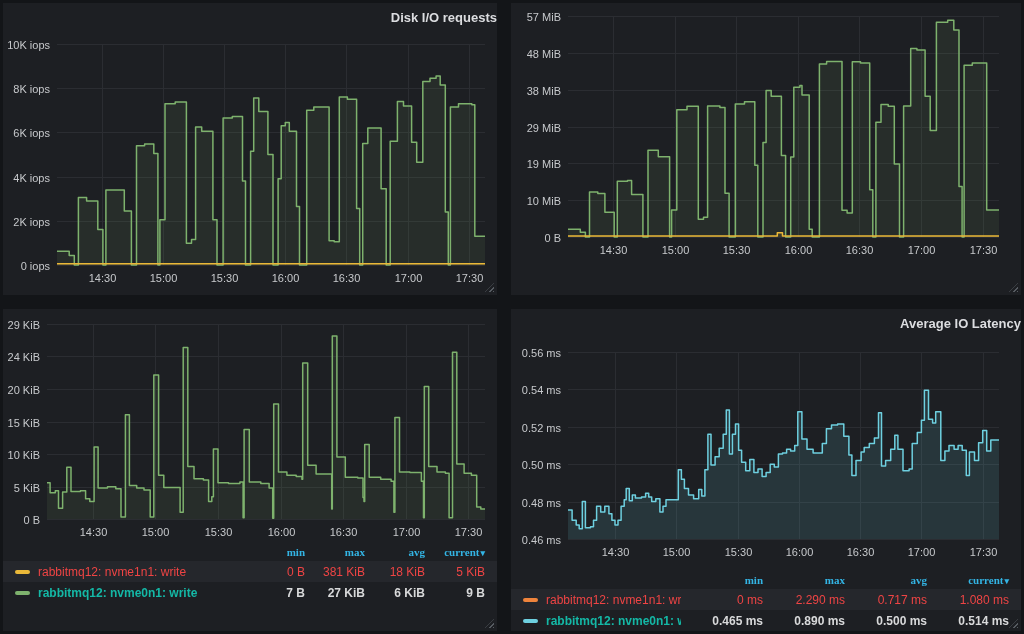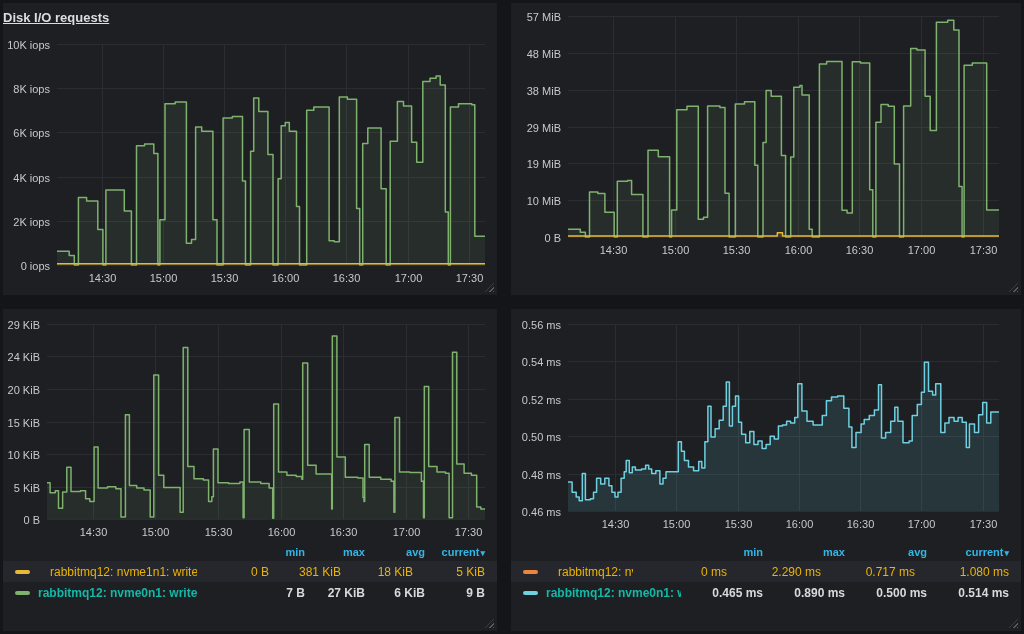--- a/index.html
+++ b/index.html
@@ -3,37 +3,37 @@
 <meta charset="utf-8">
 <style>
   html,body{margin:0;padding:0;background:#0f1013;}
   .dashboard{position:relative;width:1024px;height:634px;background:#131518;
     font-family:"Liberation Sans",sans-serif;overflow:hidden;}
   .panel{position:absolute;background:#1d1f23;display:flex;flex-direction:column;}
   #p0{left:3px;top:3px;width:494px;height:292px;}
   #p1{left:511px;top:3px;width:510px;height:292px;}
   #p2{left:3px;top:309px;width:494px;height:322px;}
   #p3{left:511px;top:309px;width:510px;height:322px;}
-  .panel-title{flex:none;height:21px;padding-top:7px;text-align:left;
-    font-size:13px;font-weight:700;color:#dcdde0;cursor:pointer;text-decoration:underline;}
+  .panel-title{flex:none;height:21px;padding-top:7px;text-align:right;
+    font-size:13px;font-weight:700;color:#dcdde0;cursor:pointer;}
   svg.chart{display:block;flex:none;}
   svg text.tick{font-family:"Liberation Sans",sans-serif;font-size:11px;
     font-weight:500;fill:#c7c9cc;}
   .legend{flex:none;font-size:12px;}
-  .legend-header{display:flex;align-items:center;height:18px;padding:0 12px;}
+  .legend-header{display:flex;align-items:center;height:18px;padding:0 12px;font-family:Liberation Serif, serif;}
   .lspace{flex:1;}
   .hcell{color:#33b5e5;font-weight:700;font-size:11px;cursor:pointer;}
   i{font-style:normal;}
   .caret{margin-left:1px;font-size:9px;}
   .legend-row{display:flex;align-items:center;height:21px;padding:0 12px;cursor:pointer;}
   .legend-row.alt{background:#25272c;}
   .swatch{width:15px;height:4px;border-radius:2px;margin-right:8px;flex:none;}
   .lname{flex:1;color:#14b8a6;font-weight:700;white-space:nowrap;overflow:hidden;}
   .legend-row .lcol{color:#d8d9da;font-weight:700;}
-  .legend-row.dim .lname,.legend-row.dim .lcol{color:#eab308;font-weight:400;margin-left:12px;}
+  .legend-row.dim .lname,.legend-row.dim .lcol{color:#ef4444;font-weight:400;}
   .lcol{text-align:right;flex:none;}
   .cols-narrow .lcol{width:60px;}
   .cols-wide .lcol{width:82px;}
   .grip{position:absolute;right:3px;bottom:3px;width:9px;height:9px;cursor:se-resize;
     clip-path:polygon(100% 0,100% 100%,0 100%);
     background:repeating-linear-gradient(135deg,#565b61 0,#565b61 1px,transparent 1px,transparent 3px);}
 </style>
 </head>
 <body>
 
@@ -169,20 +169,21 @@
         <span class="lcol">7 B</span>
         <span class="lcol">27 KiB</span>
         <span class="lcol">6 KiB</span>
         <span class="lcol">9 B</span>
       </div>
     </div>
     <div class="grip"></div>
   </div>
 
   <div class="panel" id="p3">
+    <div class="panel-title">Average IO Latency</div>
     <svg class="chart" width="510" height="234" viewBox="0 0 510 234">
         <line x1="104.5" x2="104.5" y1="15" y2="202" stroke="#2b2d32"></line>
         <text x="104.5" y="219" text-anchor="middle" class="tick">14:30</text>
         <line x1="165.5" x2="165.5" y1="15" y2="202" stroke="#2b2d32"></line>
         <text x="165.5" y="219" text-anchor="middle" class="tick">15:00</text>
         <line x1="227.5" x2="227.5" y1="15" y2="202" stroke="#2b2d32"></line>
         <text x="227.5" y="219" text-anchor="middle" class="tick">15:30</text>
         <line x1="288.5" x2="288.5" y1="15" y2="202" stroke="#2b2d32"></line>
         <text x="288.5" y="219" text-anchor="middle" class="tick">16:00</text>
         <line x1="349.5" x2="349.5" y1="15" y2="202" stroke="#2b2d32"></line>

